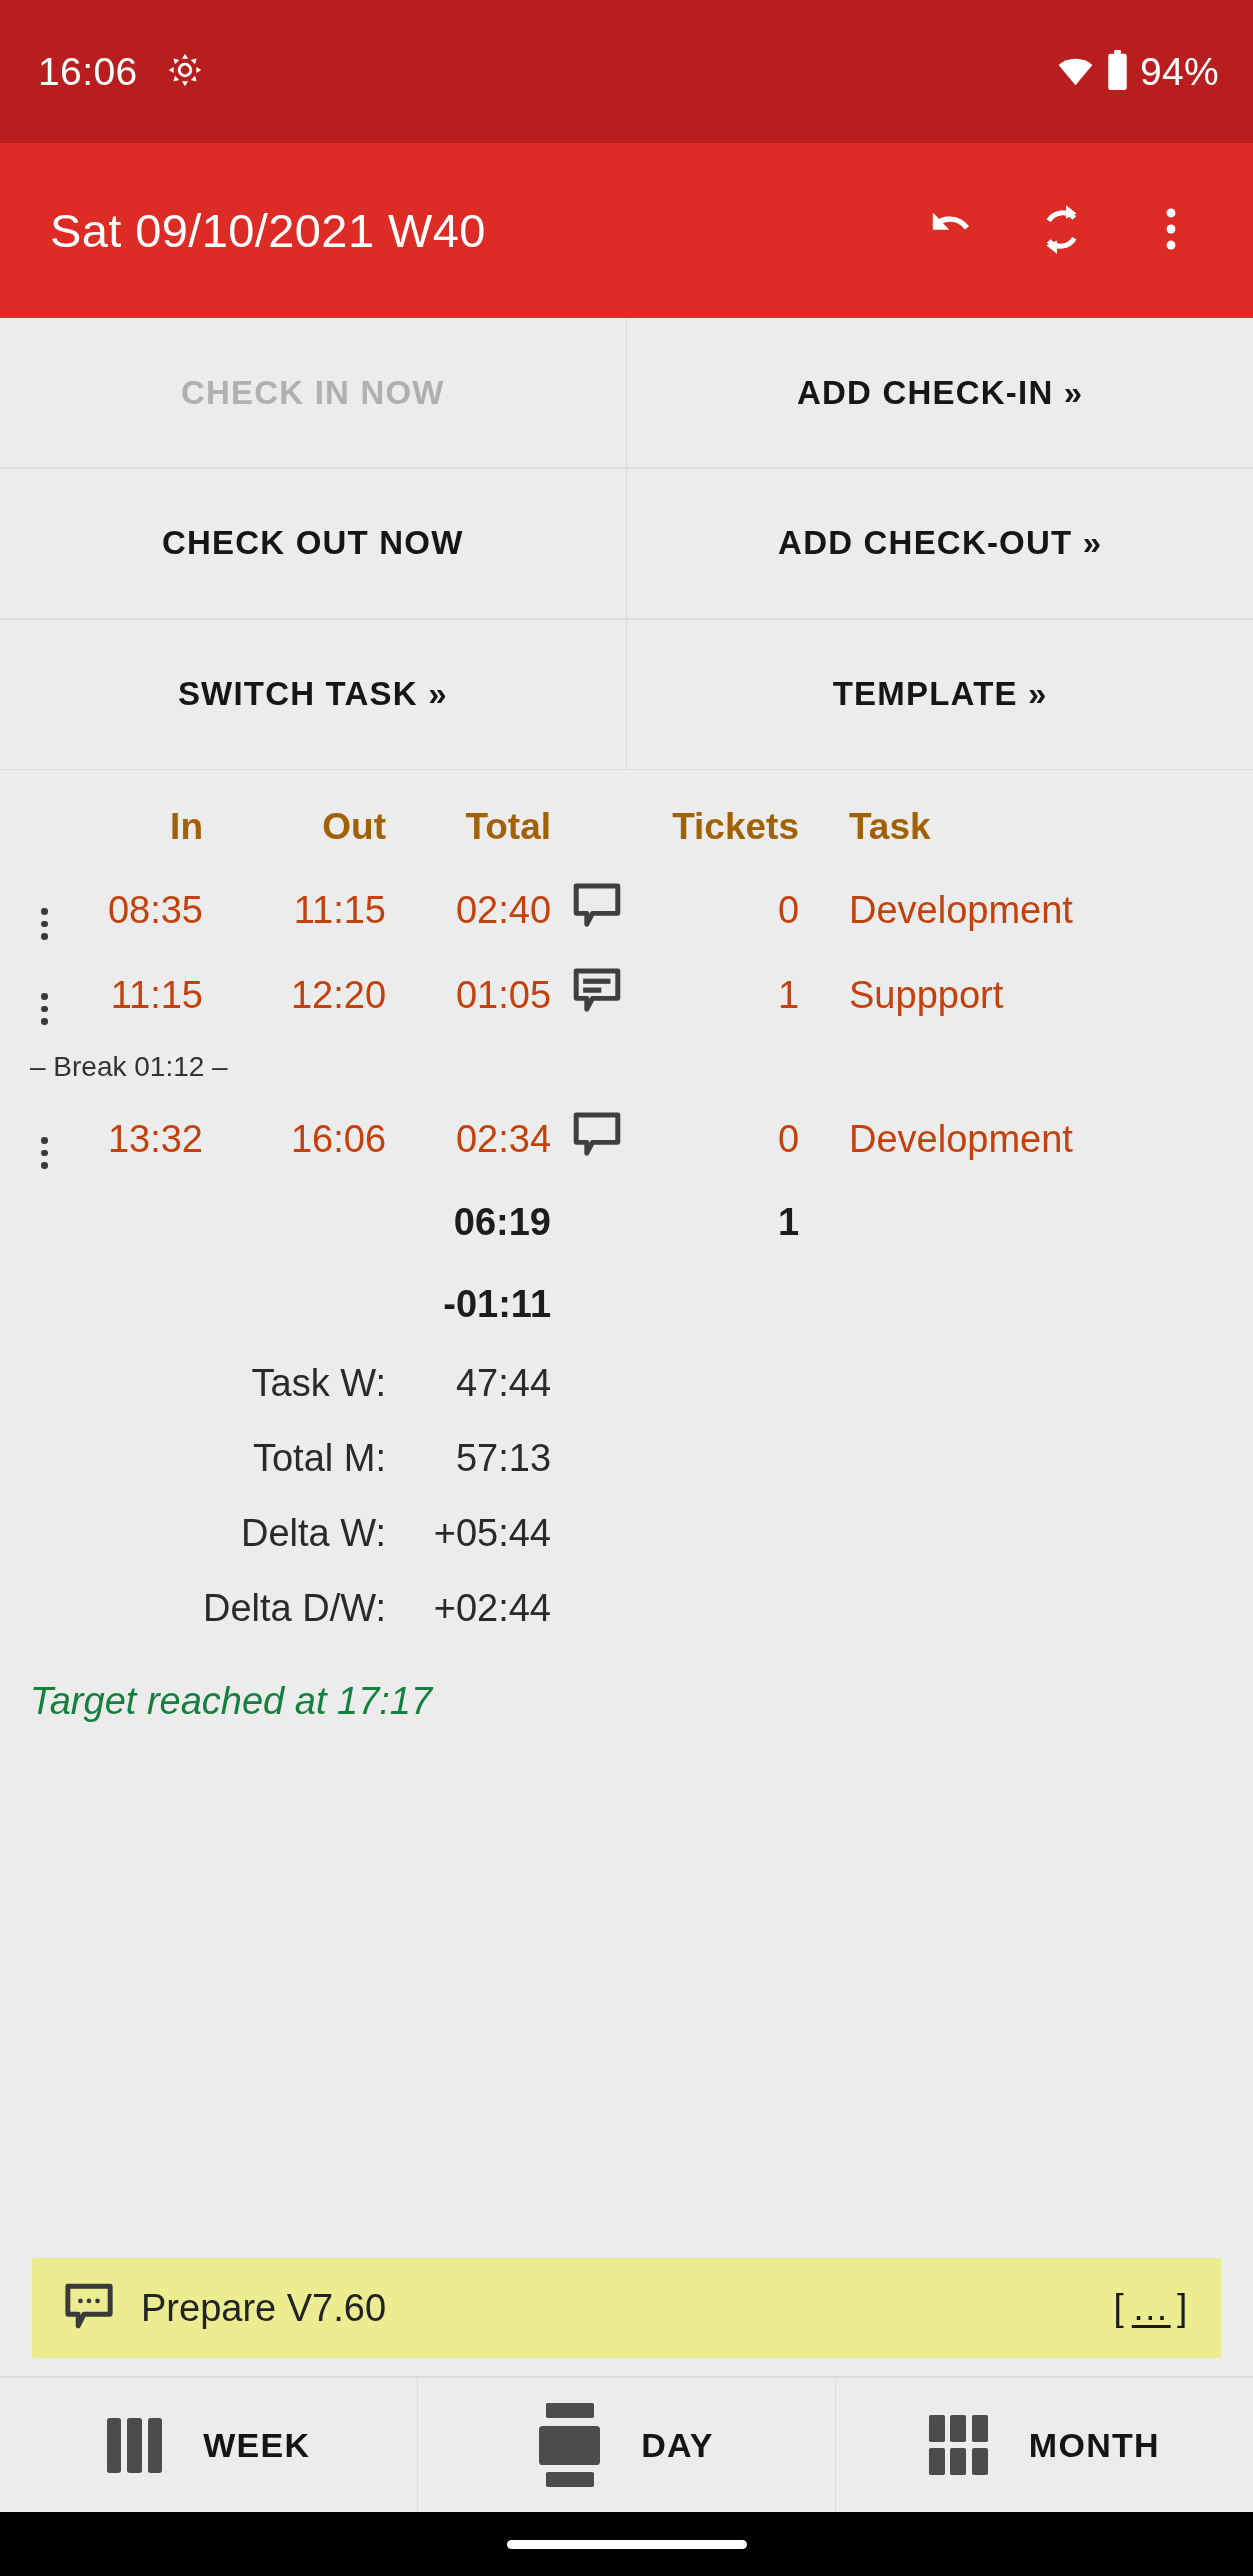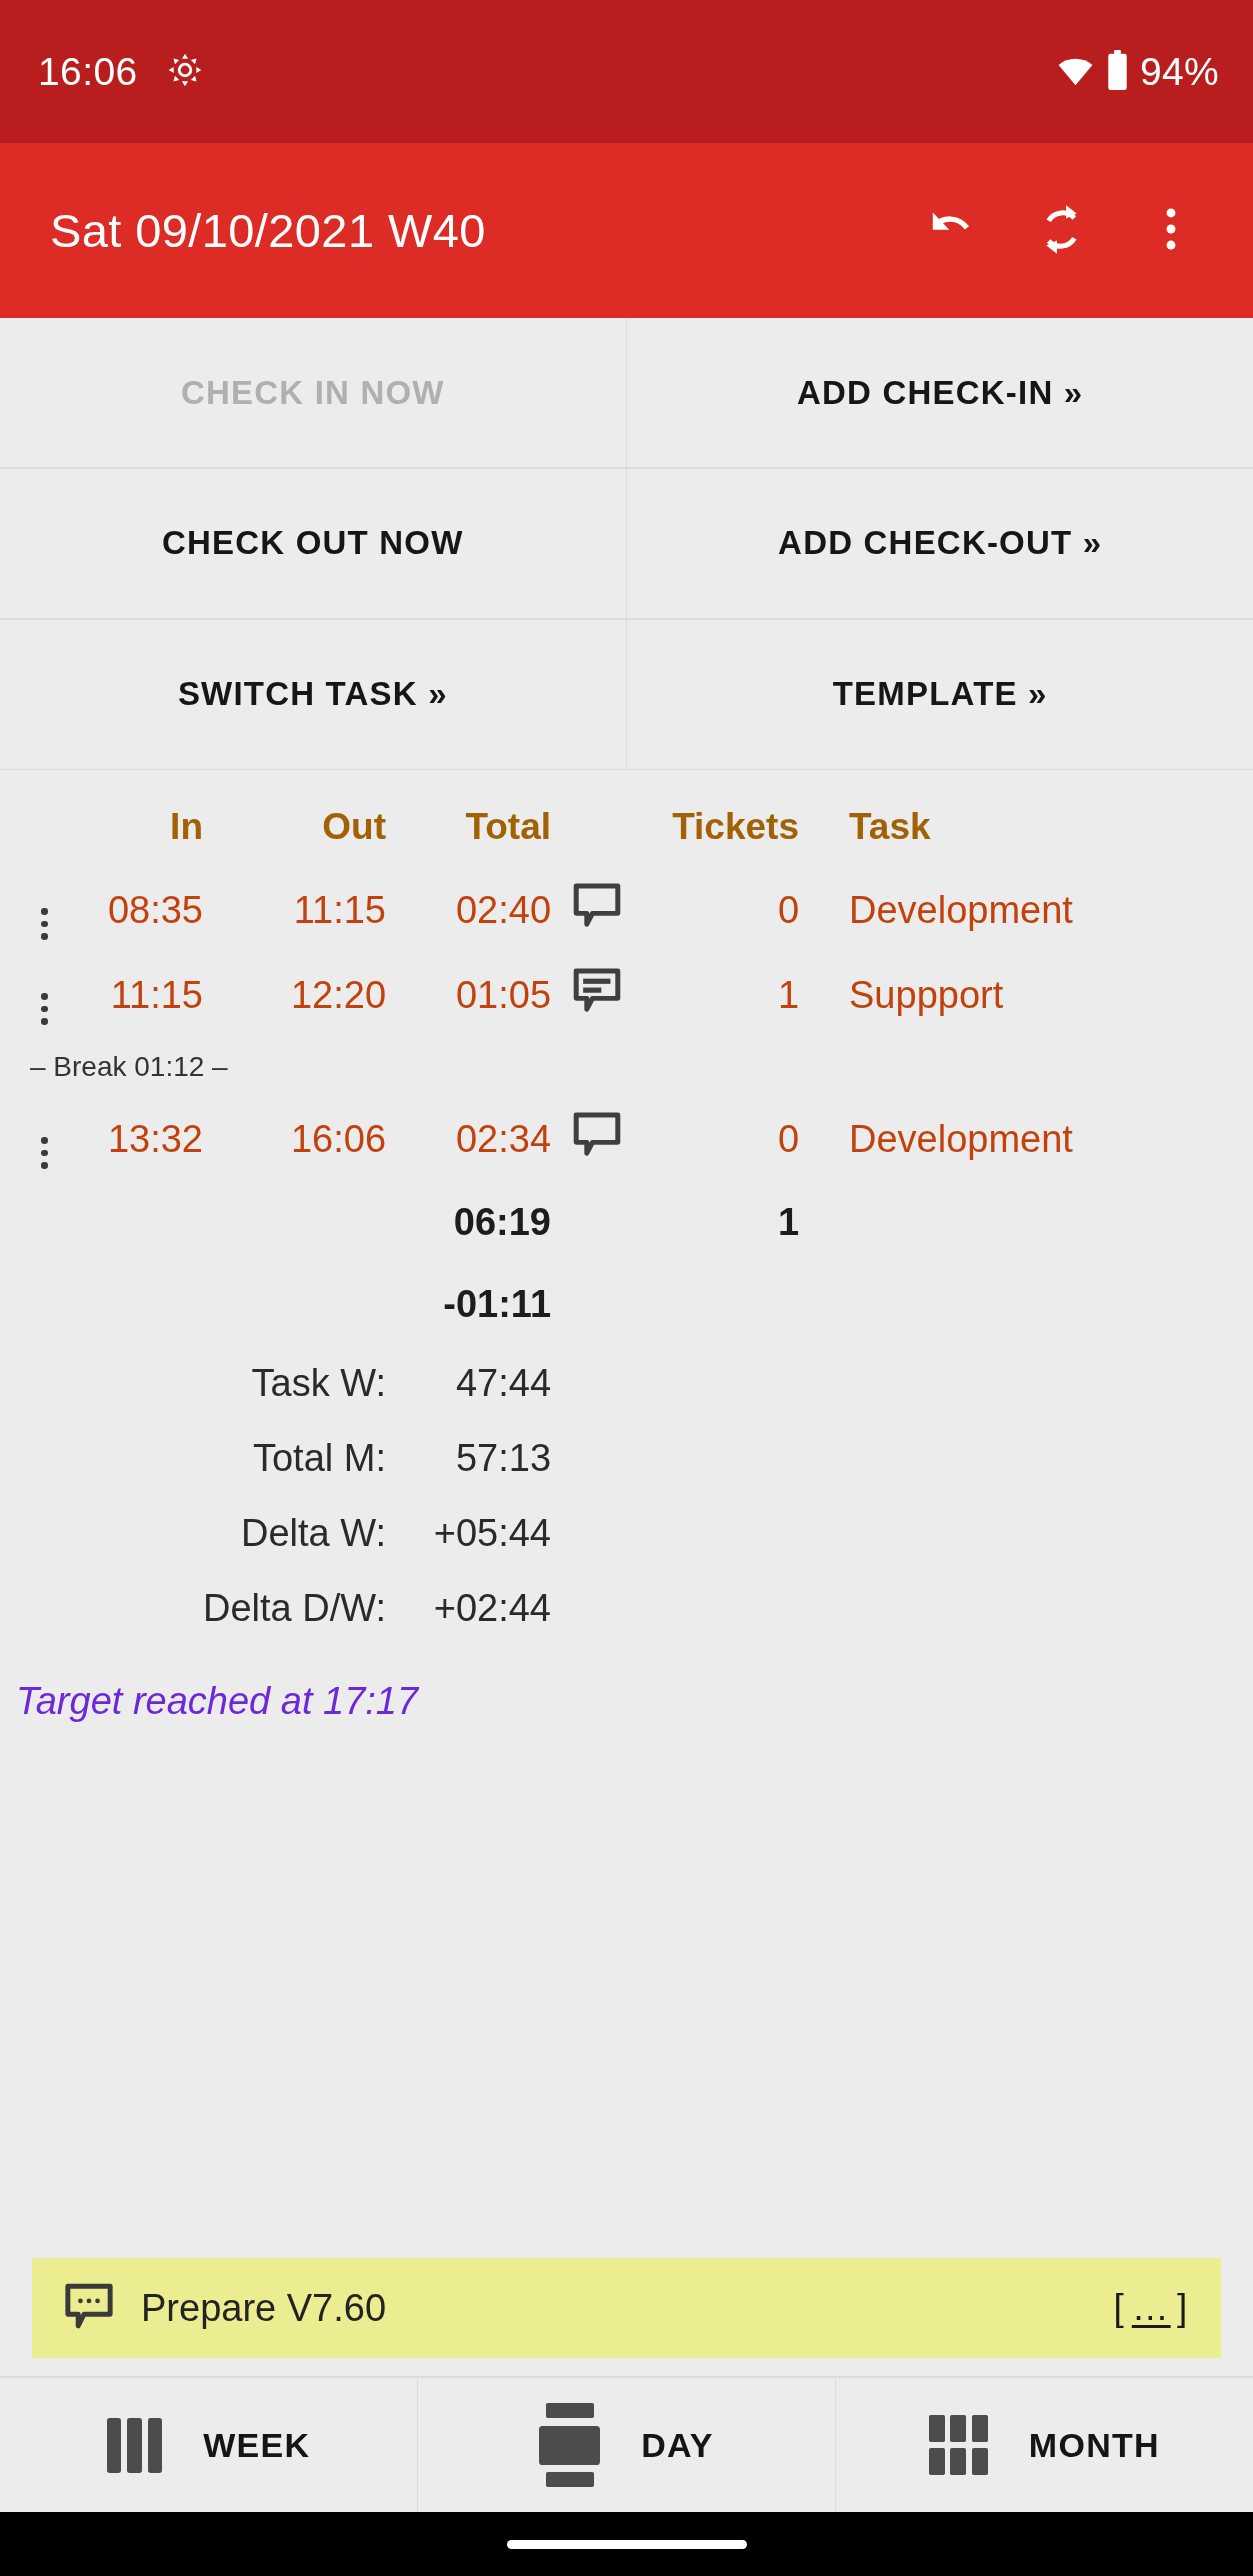--- a/index.html
+++ b/index.html
@@ -173,22 +173,22 @@
     vertical-align: middle;
     color: #2a2a2a;
     white-space: nowrap;
   }
   .lbl { text-align: right; padding-right: 0 !important; }
   .pos { color: #18870f; }
 
   .targetline {
     font-size: 38px;
     font-style: italic;
-    color: #6d28d9;
-    padding: 34px 0 0 16px;
+    color: #15803d;
+    padding: 34px 0 0 30px;
     white-space: nowrap;
   }
 
   
   .notebar {
     position: absolute;
     left: 32px;
     right: 32px;
     bottom: 18px;
     background: #ecec91;

